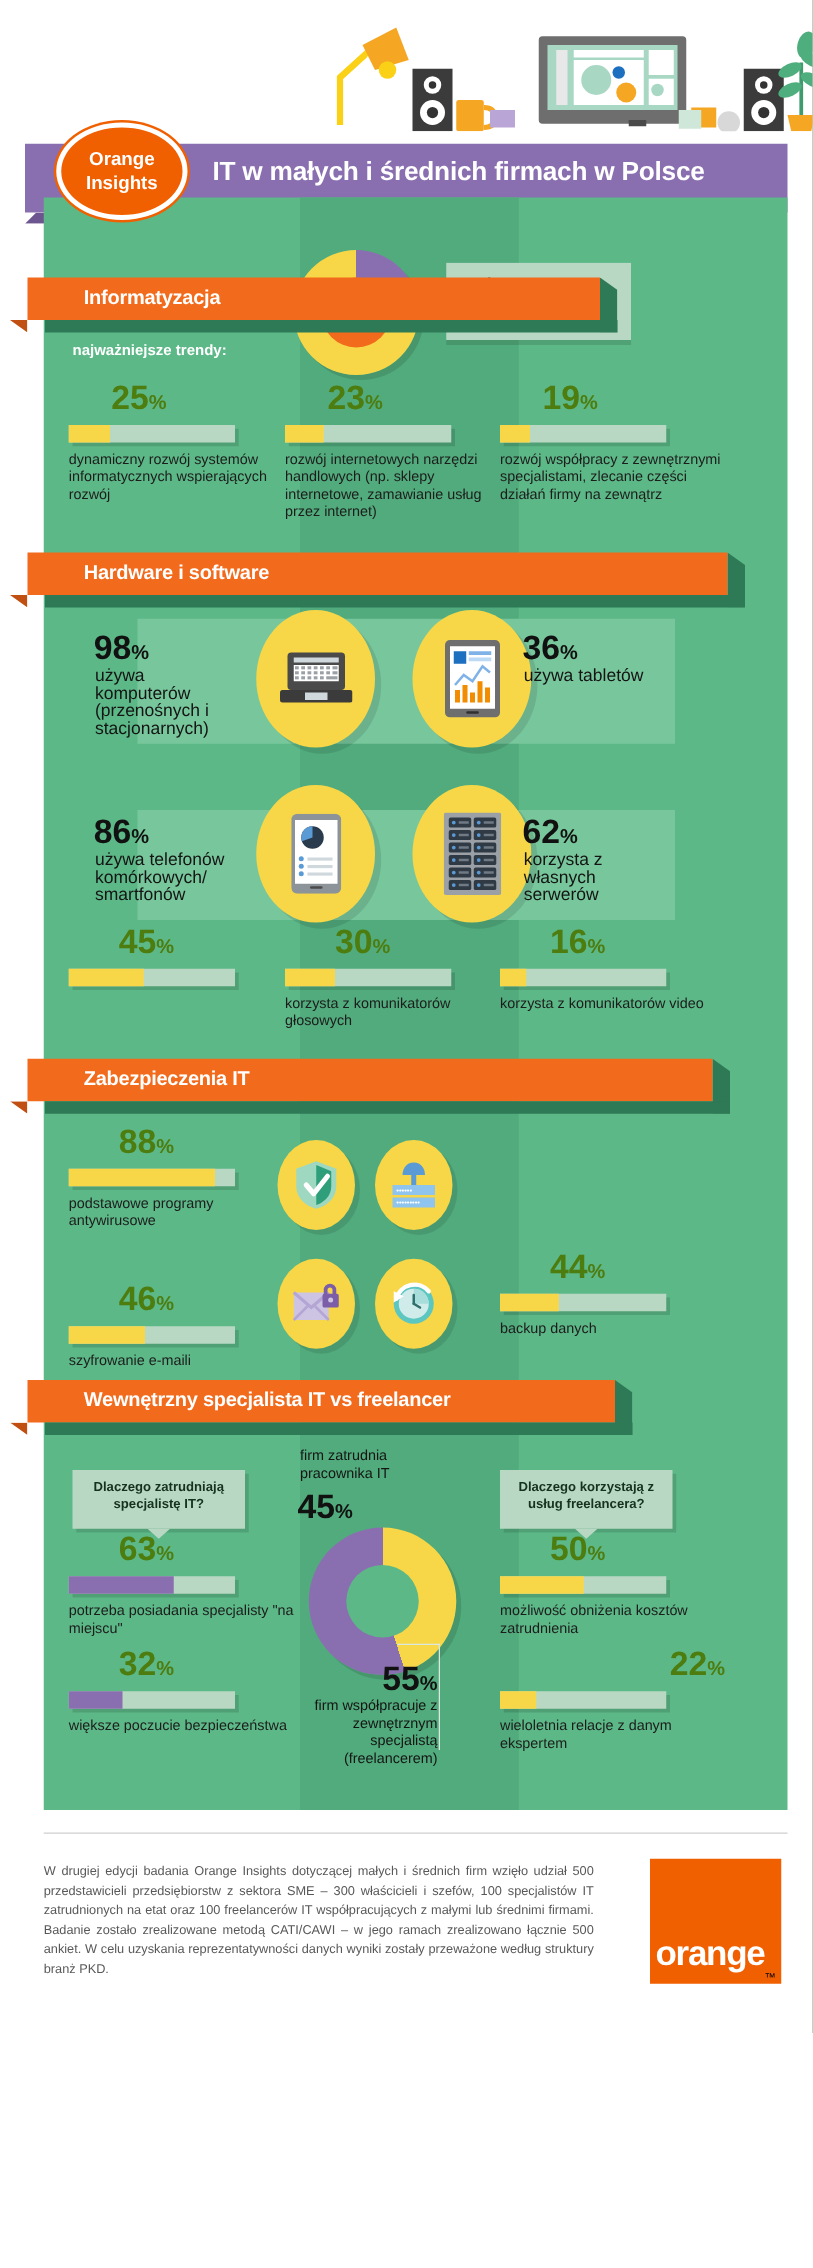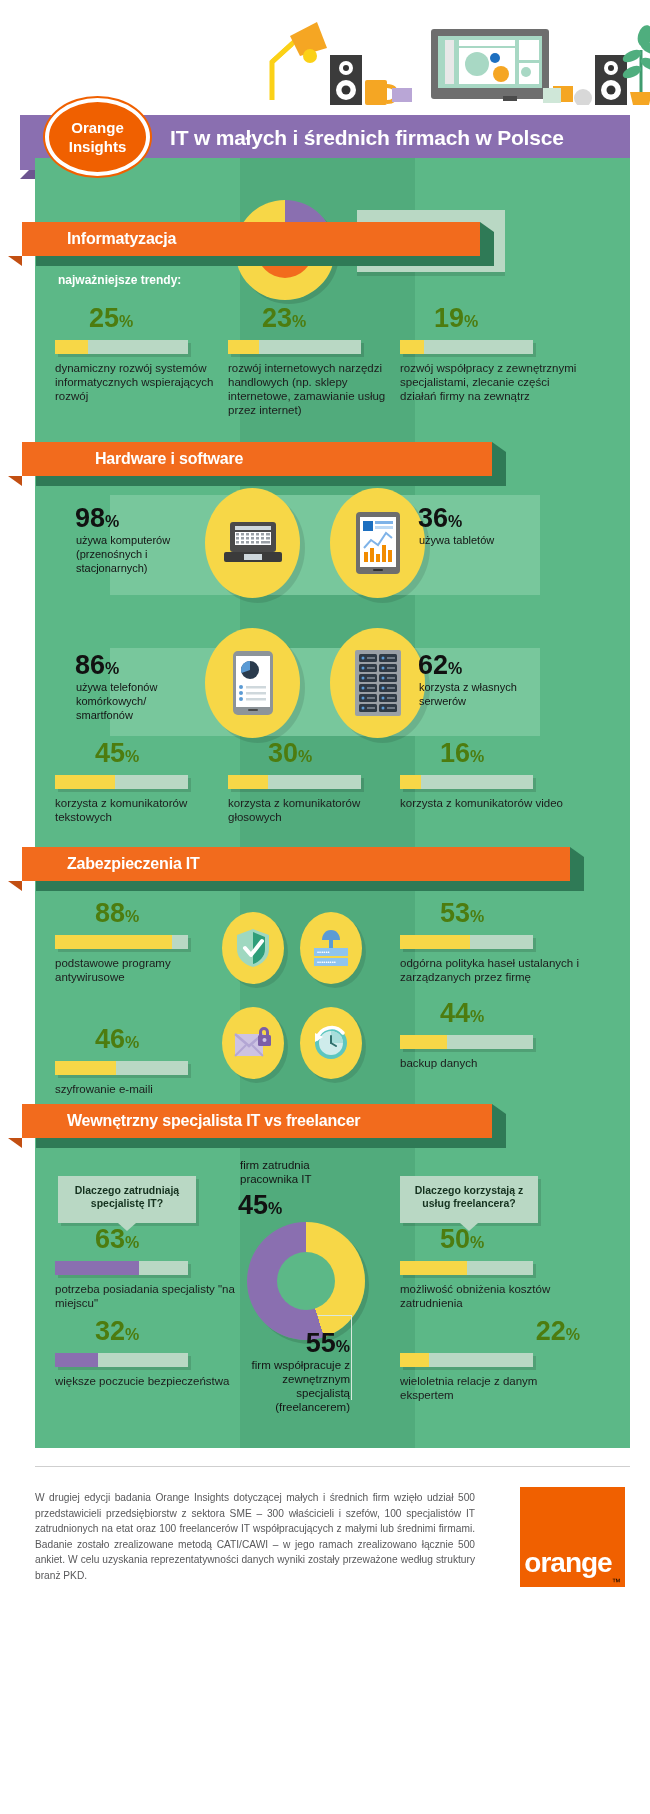--- a/index.html
+++ b/index.html
@@ -102,21 +102,21 @@
     padding:10px 8px 10px 16px; box-shadow:4px 4px 0 rgba(0,0,0,0.12);
     clip-path: polygon(12px 0, 160px 0, 160px 72px, 12px 72px, 12px 46px, 0 31px, 12px 16px);
   }
 
   
   .hwpanel{ position:absolute; background:#78c79c; }
   .circ{ position:absolute; width:95px; height:110px; border-radius:50%; background:#f7d747;
          box-shadow:5px 5px 0 rgba(0,0,0,0.10); display:flex; align-items:center; justify-content:center;}
   .hwnum{ position:absolute; font-size:27px; font-weight:bold; color:#111; line-height:1;}
   .hwnum small{ font-size:16px; }
-  .hwcap{ position:absolute; font-size:11px; line-height:14px; color:#141414;}
+  .hwcap{ position:absolute; font-size:14px; line-height:14px; color:#141414;}
 
   
   .secirc{ position:absolute; width:62px; height:72px; border-radius:50%; background:#f7d747;
            box-shadow:4px 4px 0 rgba(0,0,0,0.10); display:flex;align-items:center;justify-content:center;}
 
   
   .qtag{ position:absolute; width:138px; background:#b9d8c4; color:#15321f;
     font-size:10.5px; font-weight:bold; line-height:13px; text-align:center;
     padding:8px 6px 13px 6px; box-shadow:3px 3px 0 rgba(0,0,0,0.12);
   }
@@ -260,21 +260,21 @@
   <div class="cellw" style="left:400px; top:305px;">
     <div class="pctrow" style="text-align:left; padding-left:34px;">
       <span class="pct">19</span><small class="pct" style="font-size:16px">%</small>
     </div>
     <div class="meter">
         <i style="width:18%"></i>
       </div>
     <div class="cap">rozwój współpracy z zewnętrznymi specjalistami, zlecanie części działań firmy na zewnątrz</div>
   </div>
 
-  <div class="sec-bar" style="left:22px; top:442px; width:470px;padding-left:28px;">
+  <div class="sec-bar" style="left:22px; top:442px; width:560px;">
     <span class="lbl">Hardware i software</span>
     <span class="rtab"></span>
   </div>
 
   <div class="hwpanel" style="left:110px; top:495px; width:430px; height:100px;"></div>
   <div class="circ" style="left:205px; top:488px;">
     <svg width="58" height="46" viewBox="0 0 58 46">
       <rect x="6" y="2" width="46" height="30" rx="3" fill="#4a4a4a"></rect>
       <rect x="11" y="6" width="36" height="4" fill="#cfd8dc"></rect>
       <g fill="#fff">
@@ -409,21 +409,20 @@
   </div>
   <div class="hwcap" style="left:419px; top:680px; width:110px;">korzysta z własnych serwerów</div>
 
   <div class="cellw" style="left:55px; top:740px;">
     <div class="pctrow" style="text-align:left; padding-left:40px;">
       <span class="pct">45</span><small class="pct" style="font-size:16px">%</small>
     </div>
     <div class="meter">
         <i style="width:45%"></i>
       </div>
-    <div class="cap">korzysta z komunikatorów tekstowych</div>
   </div>
   <div class="cellw" style="left:228px; top:740px;">
     <div class="pctrow" style="text-align:left; padding-left:40px;">
       <span class="pct">30</span><small class="pct" style="font-size:16px">%</small>
     </div>
     <div class="meter">
         <i style="width:30%"></i>
       </div>
     <div class="cap">korzysta z komunikatorów głosowych</div>
   </div>
@@ -445,29 +444,20 @@
   <div class="cellw" style="left:55px; top:900px;">
     <div class="pctrow" style="text-align:left; padding-left:40px;">
       <span class="pct">88</span><small class="pct" style="font-size:16px">%</small>
     </div>
     <div class="meter">
         <i style="width:88%"></i>
       </div>
     <div class="cap">podstawowe programy antywirusowe</div>
   </div>
 
-  <div class="cellw" style="left:400px; top:900px;">
-    <div class="pctrow" style="text-align:left; padding-left:40px;">
-      <span class="pct">53</span><small class="pct" style="font-size:16px">%</small>
-    </div>
-    <div class="meter">
-        <i style="width:53%"></i>
-      </div>
-    <div class="cap">odgórna polityka haseł ustalanych i zarządzanych przez firmę</div>
-  </div>
 
   <div class="cellw" style="left:55px; top:1026px;">
     <div class="pctrow" style="text-align:left; padding-left:40px;">
       <span class="pct">46</span><small class="pct" style="font-size:16px">%</small>
     </div>
     <div class="meter">
         <i style="width:46%"></i>
       </div>
     <div class="cap">szyfrowanie e-maili</div>
   </div>

